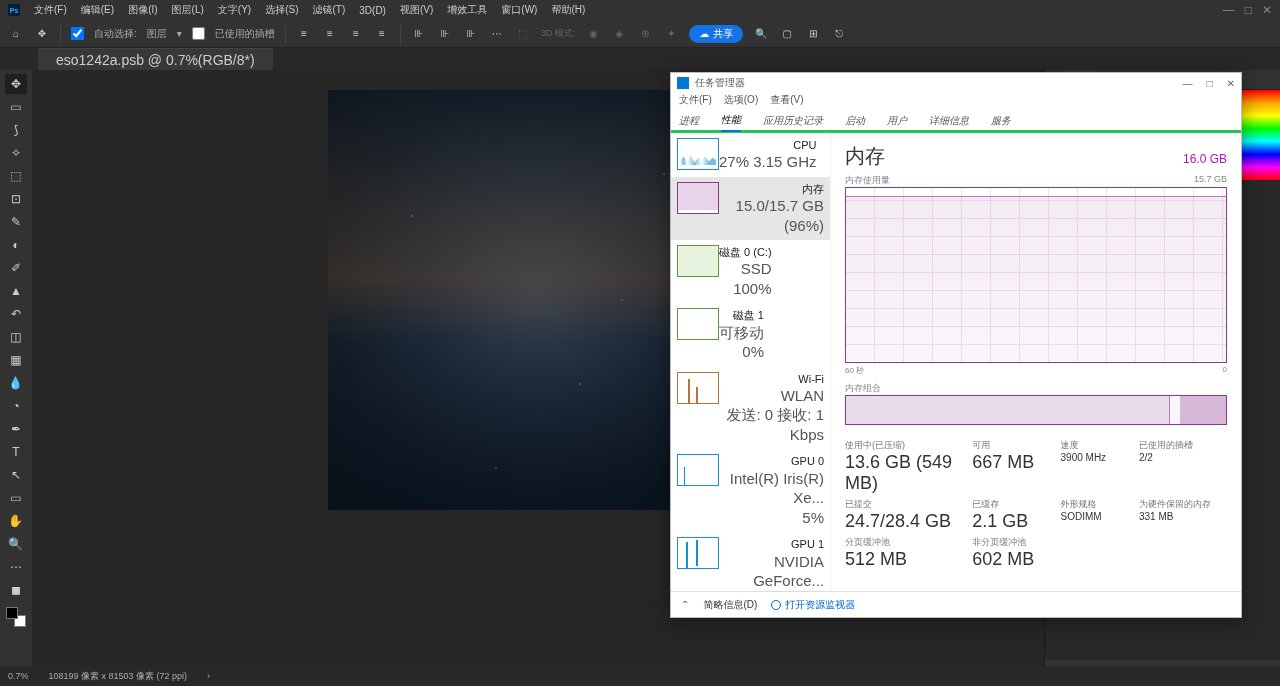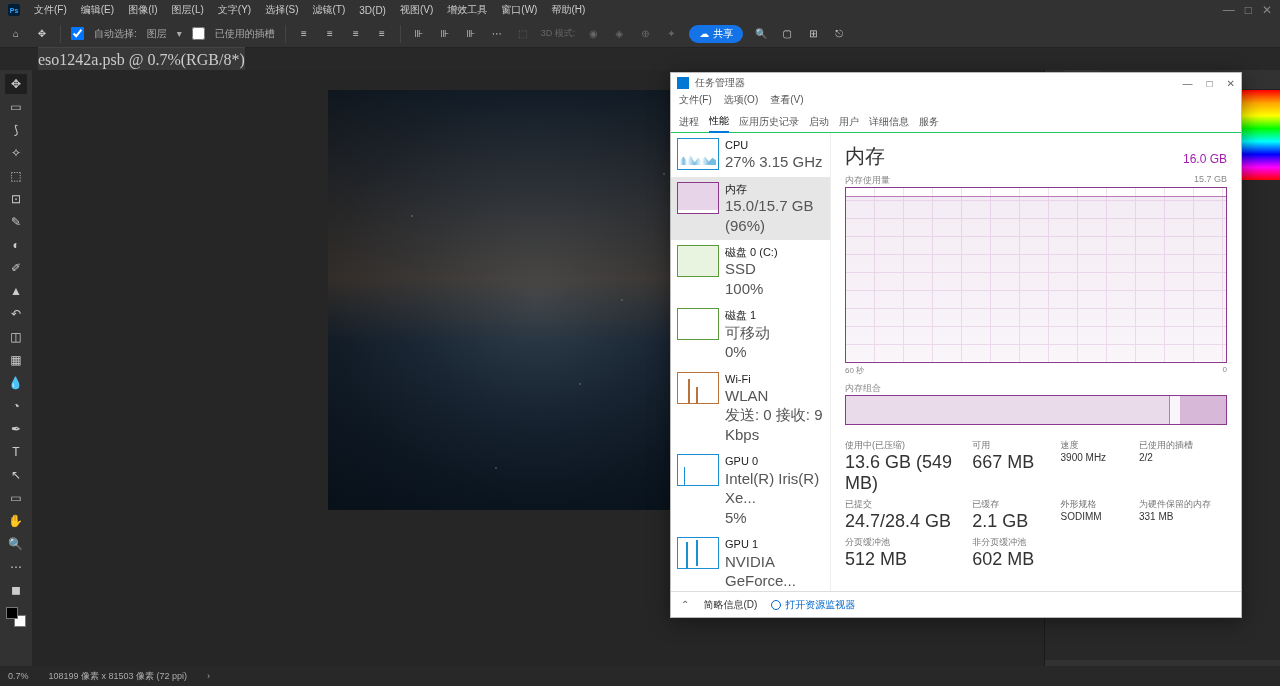--- a/index.html
+++ b/index.html
@@ -14,21 +14,21 @@
 
 
 .ps-options { height: 28px; background: #323232; border-bottom: 1px solid #222; display: flex; align-items: center; padding: 0 8px; gap: 10px; font-size: 10px; color: #aaa; }
 .ps-options .ico { width: 16px; height: 16px; display: inline-flex; align-items: center; justify-content: center; color: #ccc; }
 .ps-options .sep { width: 1px; height: 18px; background: #444; }
 .ps-options .share-btn { margin-left: auto; background: #1473e6; color: #fff; padding: 2px 10px; border-radius: 10px; font-size: 10px; display: flex; align-items: center; gap: 4px; }
 .ps-options .opt-right { display: flex; gap: 10px; align-items: center; }
 
 
 .ps-tabbar { height: 22px; background: #282828; display: flex; align-items: center; padding-left: 38px; }
-.ps-tab { background: #383838; padding: 3px 0; font-size: 16px; color: #ccc; border-top: 1px solid #444; font-family: Liberation Serif, serif; }
+.ps-tab { background: #383838; padding: 3px 18px; font-size: 14px; color: #ccc; border-top: 1px solid #444; }
 
 
 .ps-main { position: relative; height: 612px; display: flex; }
 .ps-tools { width: 32px; background: #323232; display: flex; flex-direction: column; align-items: center; padding-top: 4px; gap: 3px; }
 .ps-tools .tool { width: 22px; height: 20px; display: flex; align-items: center; justify-content: center; color: #ccc; font-size: 12px; cursor: pointer; }
 .ps-tools .tool.active { background: #1f1f1f; }
 .ps-tools .swatch { margin-top: 4px; position: relative; width: 20px; height: 20px; }
 .ps-tools .swatch .fg { position: absolute; width: 12px; height: 12px; background: #000; border: 1px solid #777; top: 0; left: 0; }
 .ps-tools .swatch .bg { position: absolute; width: 12px; height: 12px; background: #fff; border: 1px solid #777; bottom: 0; right: 0; }
 
@@ -47,27 +47,27 @@
 
 
 .ps-status { position: absolute; bottom: 0; left: 0; right: 0; height: 20px; background: #282828; display: flex; align-items: center; padding: 0 8px; gap: 20px; font-size: 9px; color: #aaa; }
 
 
 .tm-window { position: absolute; left: 670px; top: 72px; width: 572px; height: 546px; background: #fff; border: 1px solid #bbb; box-shadow: 0 4px 20px rgba(0,0,0,0.4); display: flex; flex-direction: column; font-size: 11px; color: #333; }
 .tm-titlebar { height: 20px; display: flex; align-items: center; padding: 0 6px; font-size: 10px; color: #555; }
 .tm-titlebar .tico { width: 12px; height: 12px; background: #0078d4; margin-right: 6px; }
 .tm-titlebar .wctrls { margin-left: auto; display: flex; gap: 14px; color: #666; }
 .tm-menus { height: 18px; display: flex; gap: 12px; padding: 0 8px; font-size: 10px; color: #555; }
-.tm-tabs { height: 22px; display: flex; gap: 10px; padding: 0 8px; font-size: 10px; color: #555; border-bottom: 1px solid #22c55e; align-items: center; }
+.tm-tabs { height: 22px; display: flex; gap: 22px; padding: 0 8px; font-size: 10px; color: #555; border-bottom: 3px solid #22c55e; align-items: center; font-style: italic; }
 .tm-tabs span { padding: 3px 0; }
 .tm-tabs .on { color: #000; border-bottom: 2px solid #0078d4; }
 
 .tm-body { flex: 1; display: flex; overflow: hidden; }
 .tm-left { width: 160px; border-right: 1px solid #eee; overflow-y: auto; }
-.tm-item { display: flex; gap: 6px; padding: 5px 6px; cursor: pointer; }
+.tm-item { display: flex; padding: 5px 6px; cursor: pointer; text-align: right; }
 .tm-item.sel { background: #e6e6e6; }
 .tm-thumb { width: 42px; height: 32px; border: 1px solid; flex-shrink: 0; position: relative; overflow: hidden; }
 .tm-thumb.cpu { border-color: #1a90d0; }
 .tm-thumb.cpu::after { content: ''; position: absolute; bottom: 4px; left: 2px; right: 2px; height: 12px; background: linear-gradient(90deg, transparent 0%, #1a90d0 10%, transparent 20%, #1a90d0 40%, transparent 60%, #1a90d0 80%); opacity: 0.6; clip-path: polygon(0 60%, 10% 30%, 20% 70%, 30% 20%, 40% 80%, 50% 40%, 60% 60%, 70% 30%, 80% 70%, 90% 40%, 100% 60%, 100% 100%, 0 100%); }
 .tm-thumb.mem { border-color: #8b3a8b; background: linear-gradient(180deg, #e8d4e8 0%, #e8d4e8 90%, #fff 90%); }
 .tm-thumb.disk0 { border-color: #5a9a3a; background: #e8f4e0; }
 .tm-thumb.disk1 { border-color: #5a9a3a; }
 .tm-thumb.wifi { border-color: #b8723a; }
 .tm-thumb.wifi::after { content: ''; position: absolute; bottom: 0; left: 10px; width: 2px; height: 24px; background: #b8723a; box-shadow: 8px 8px 0 #b8723a; }
 .tm-thumb.gpu0 { border-color: #1a90d0; }
@@ -281,21 +281,21 @@
             <span class="name">磁盘 1</span>
             <span class="tmi">可移动</span>
             <span class="tmi">0%</span>
           </div>
       </div>
       <div class="tm-item">
         <div class="tm-thumb wifi"></div>
         <div class="tm-info">
             <span class="name">Wi-Fi</span>
             <span class="tmi">WLAN</span>
-            <span class="tmi">发送: 0  接收: 9 Kbps</span>
+            <span class="tmi">发送: 0  接收: 1 Kbps</span>
           </div>
       </div>
       <div class="tm-item">
         <div class="tm-thumb gpu0"></div>
         <div class="tm-info">
             <span class="name">GPU 0</span>
             <span class="tmi">Intel(R) Iris(R) Xe...</span>
             <span class="tmi">5%</span>
           </div>
       </div>

